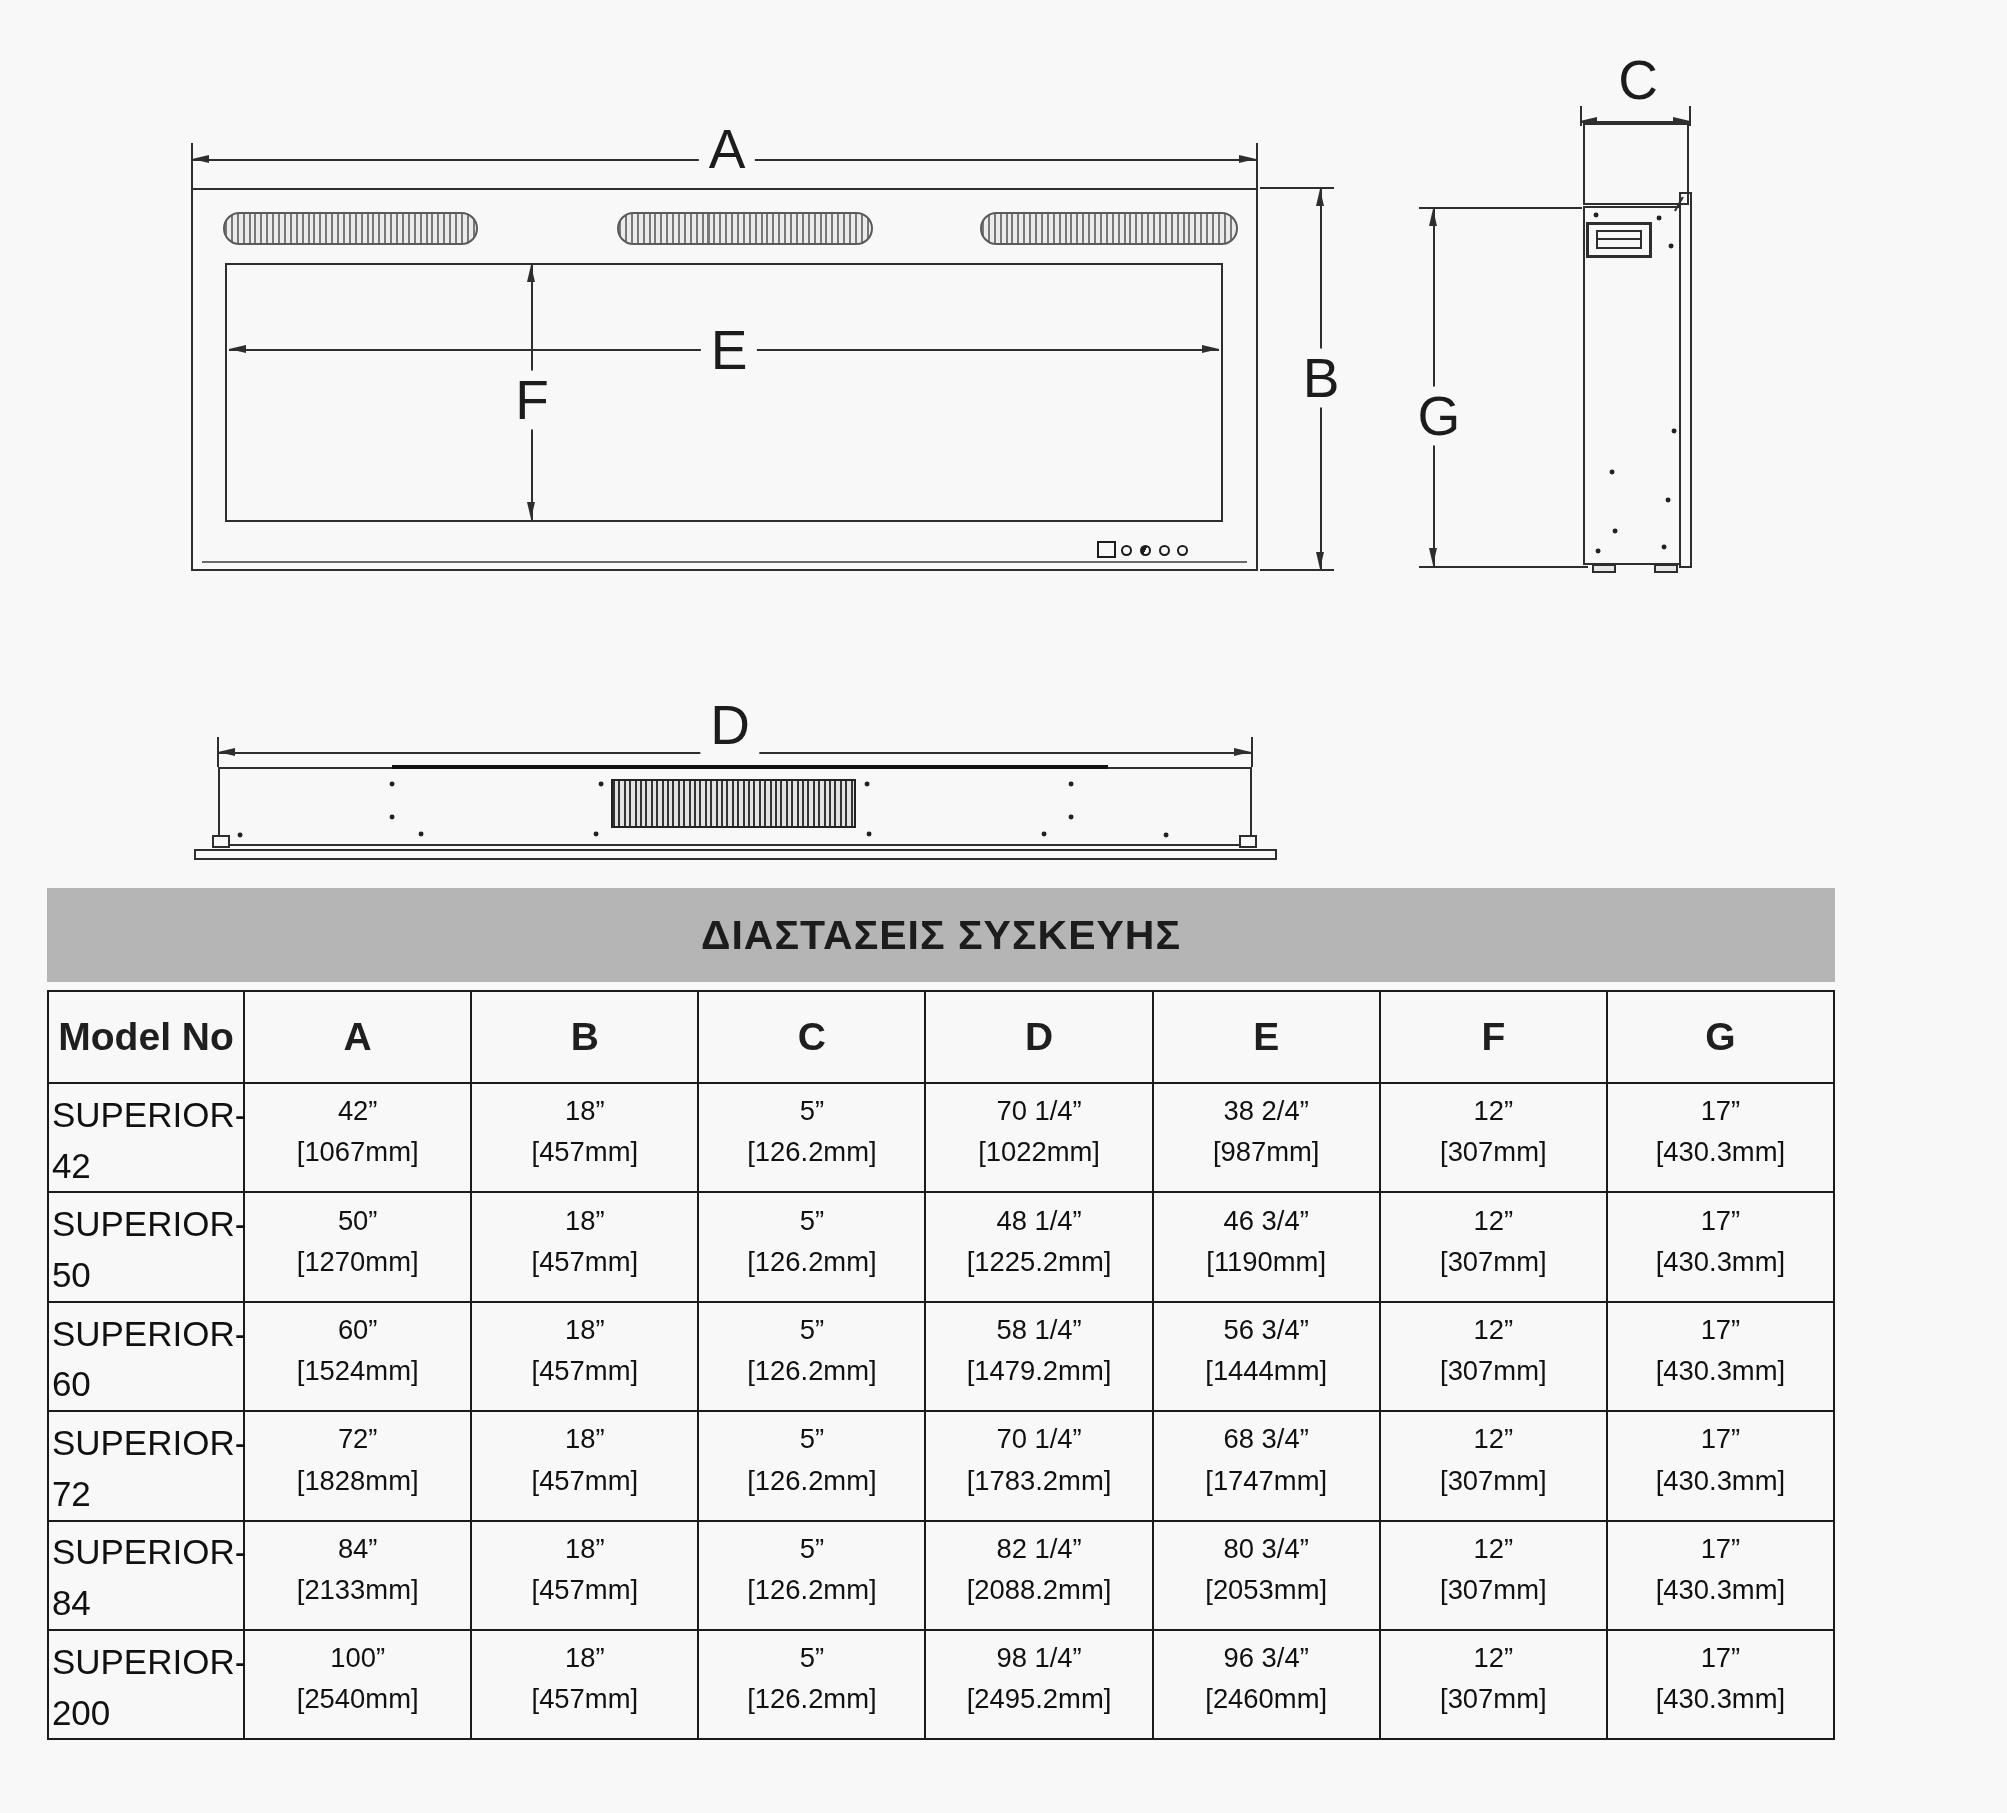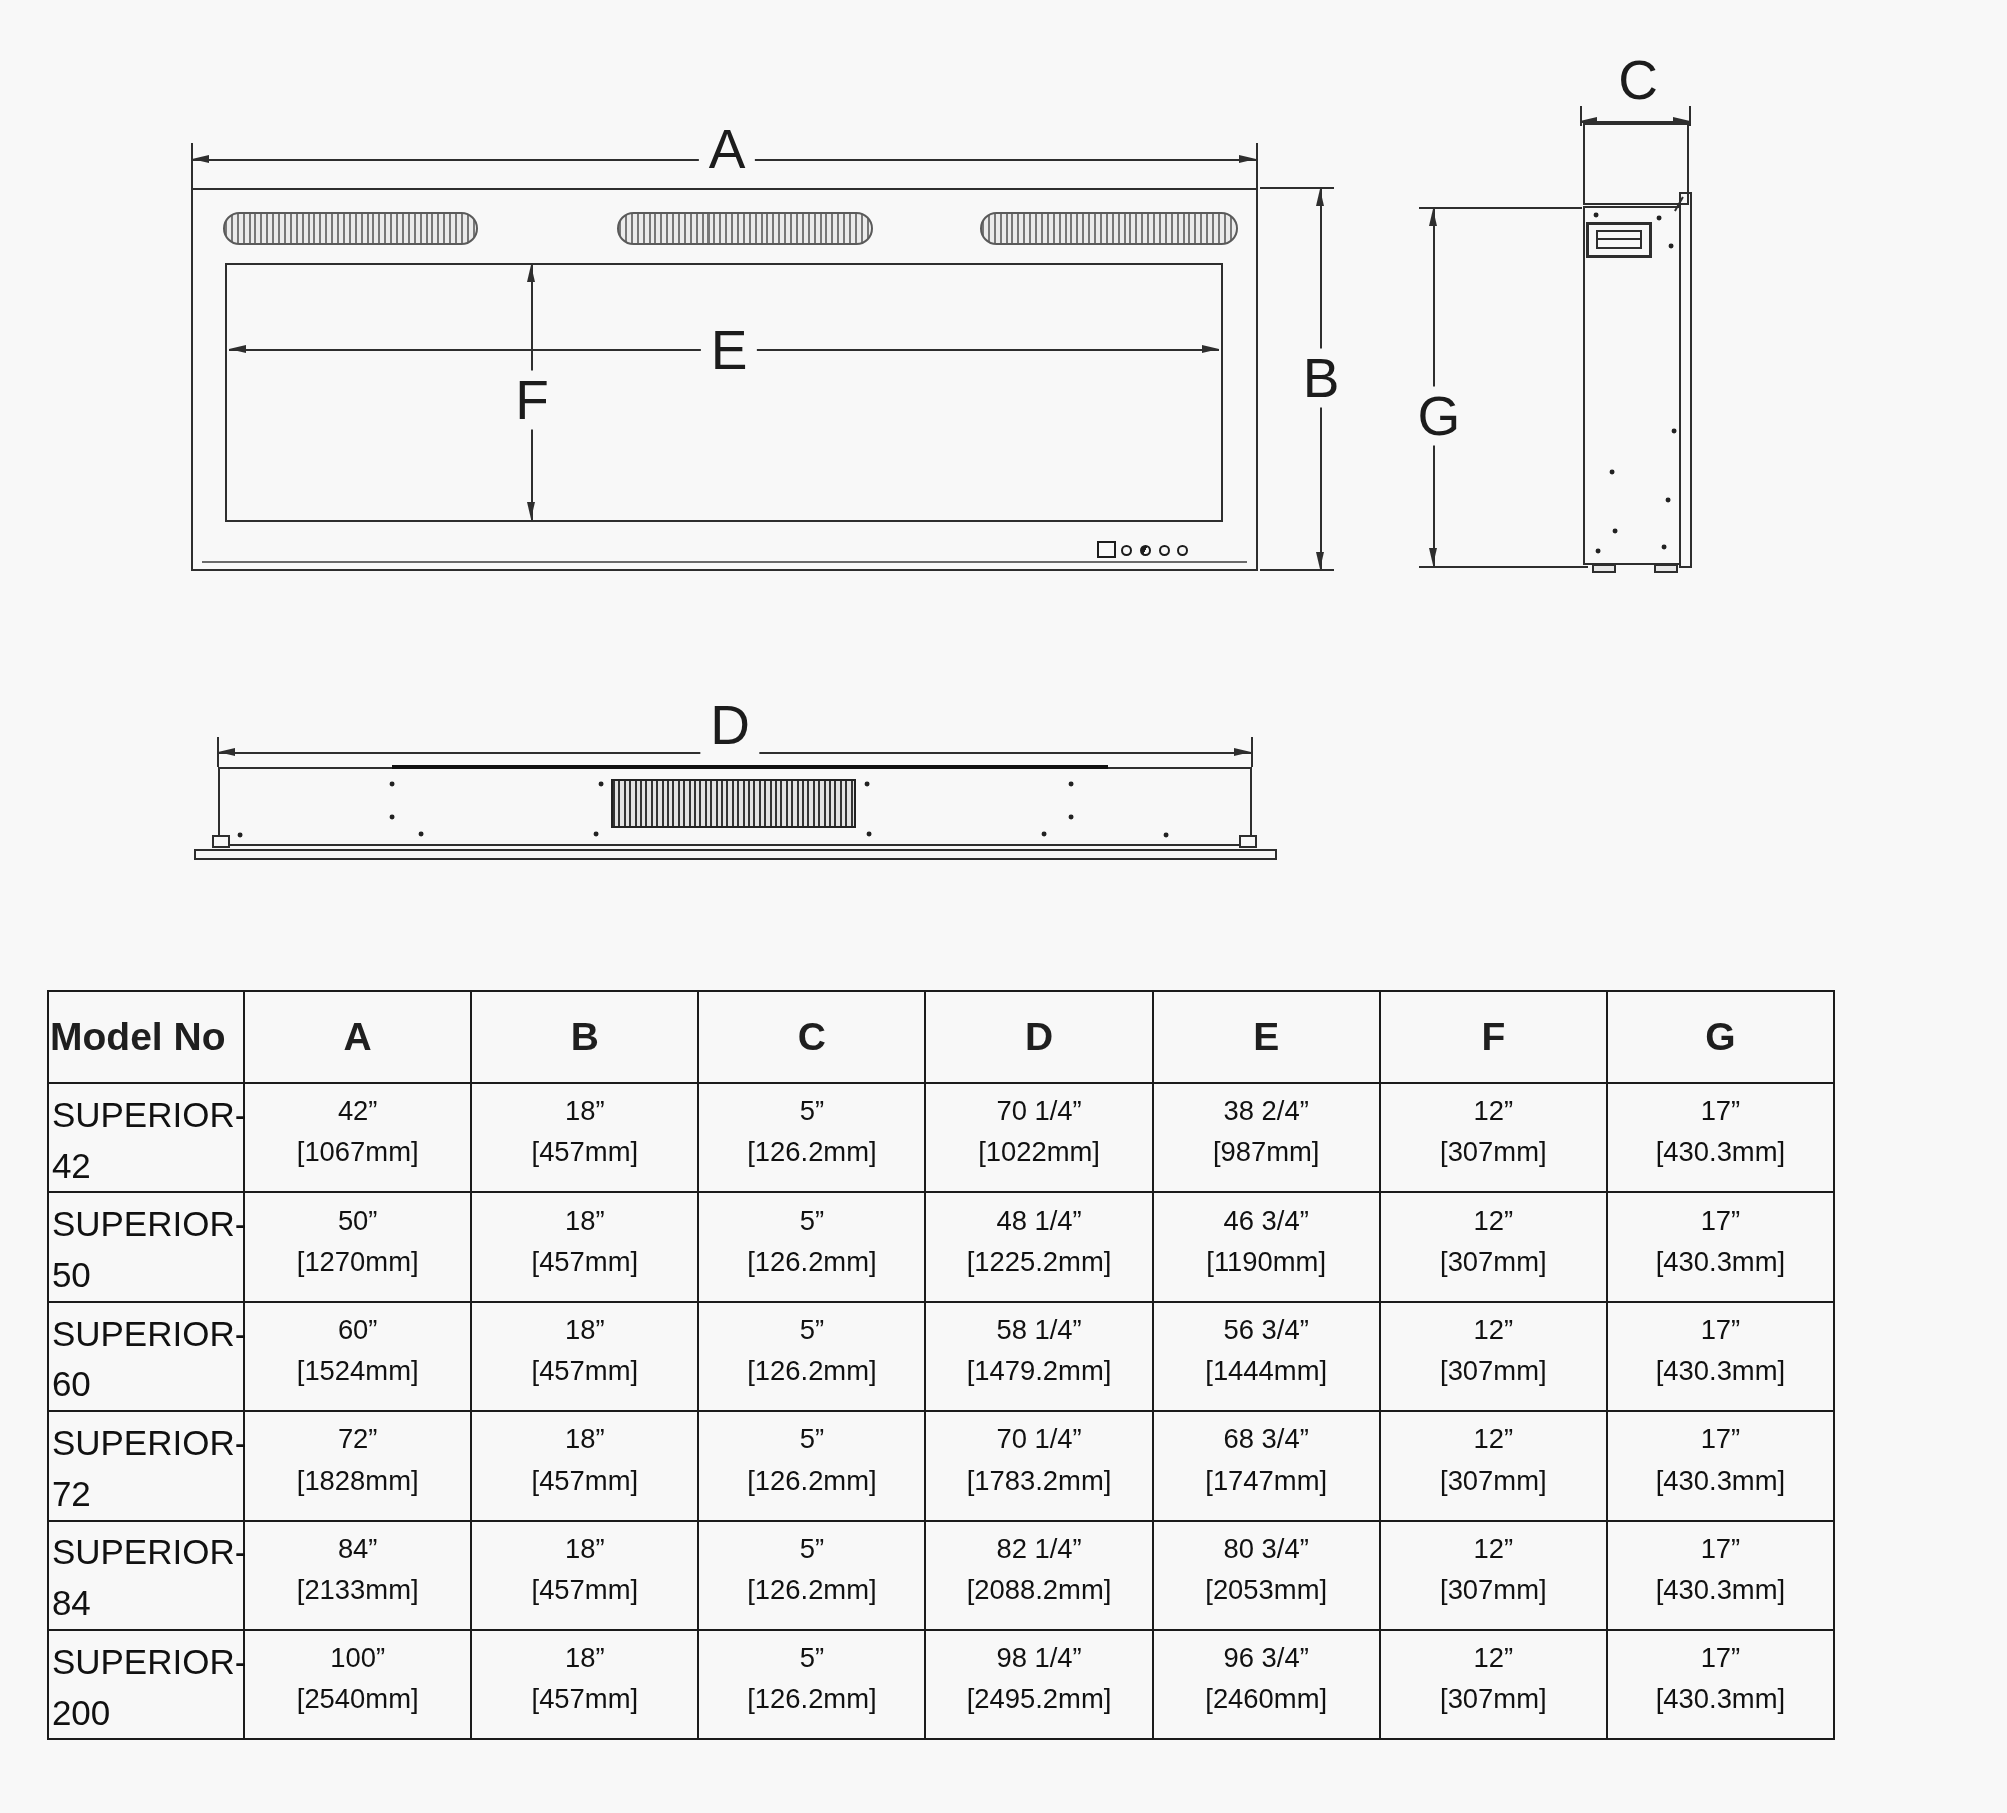--- a/index.html
+++ b/index.html
@@ -38,21 +38,21 @@
     background:#b5b5b5; display:flex; align-items:center; justify-content:center;
   }
   .title-band .t { font-size:41px; font-weight:700; color:#1c1c1c; letter-spacing:1px; }
   table.dims {
     position:absolute; left:47px; top:990px; width:1788px;
     border-collapse:collapse; table-layout:fixed;
     border:2.9px solid #1b1b1b; background:#f8f8f8;
   }
   table.dims td, table.dims th { border:2px solid #1b1b1b; box-sizing:border-box; }
   table.dims thead th { height:92px; font-size:39px; font-weight:700; text-align:center; border-bottom:2.9px solid #1b1b1b; }
-  table.dims thead th.model-h { text-align:left; }
+  table.dims thead th.model-h { text-align:center; }
   td.model-cell {
     height:97px; font-size:35px; font-weight:400; text-align:left;
     padding:5.9px 2px 0 2.9px; line-height:1.45; vertical-align:top; color:#111;
   }
   td.value-cell { height:97px; text-align:center; vertical-align:middle; font-size:27.4px; font-weight:400; line-height:1.5; padding-bottom:13.7px; color:#111; }
 </style>
 </head>
 <body>
 
 <div id="canvas">
@@ -165,20 +165,23 @@
     <div class="dot" style="left:596px; top:834px;"></div>
     <div class="dot" style="left:869px; top:834px;"></div>
     <div class="dot" style="left:1044px; top:834px;"></div>
     <div class="dot" style="left:1166px; top:835px;"></div>
 
     <div class="foot" style="left:212px; top:835px; width:17.6px; height:12.7px; background:#f8f8f8;"></div>
     <div class="foot" style="left:1239px; top:835px; width:17.6px; height:12.7px; background:#f8f8f8;"></div>
     <div class="rect" style="left:194px; top:849px; width:1083px; height:10.8px; border-width:2.5px;"></div>
   </div>
 
+  <div class="title-band">
+    <span class="t">ΔΙΑΣΤΑΣΕΙΣ ΣΥΣΚΕΥΗΣ</span>
+  </div>
 
   <table class="dims">
     <thead>
       <tr id="dims-head-row">
           <th class="model-h" style="width: 196px;">Model No</th>
           <th style="width: 227px;">A</th>
           <th style="width: 227px;">B</th>
           <th style="width: 227px;">C</th>
           <th style="width: 227px;">D</th>
           <th style="width: 227px;">E</th>

